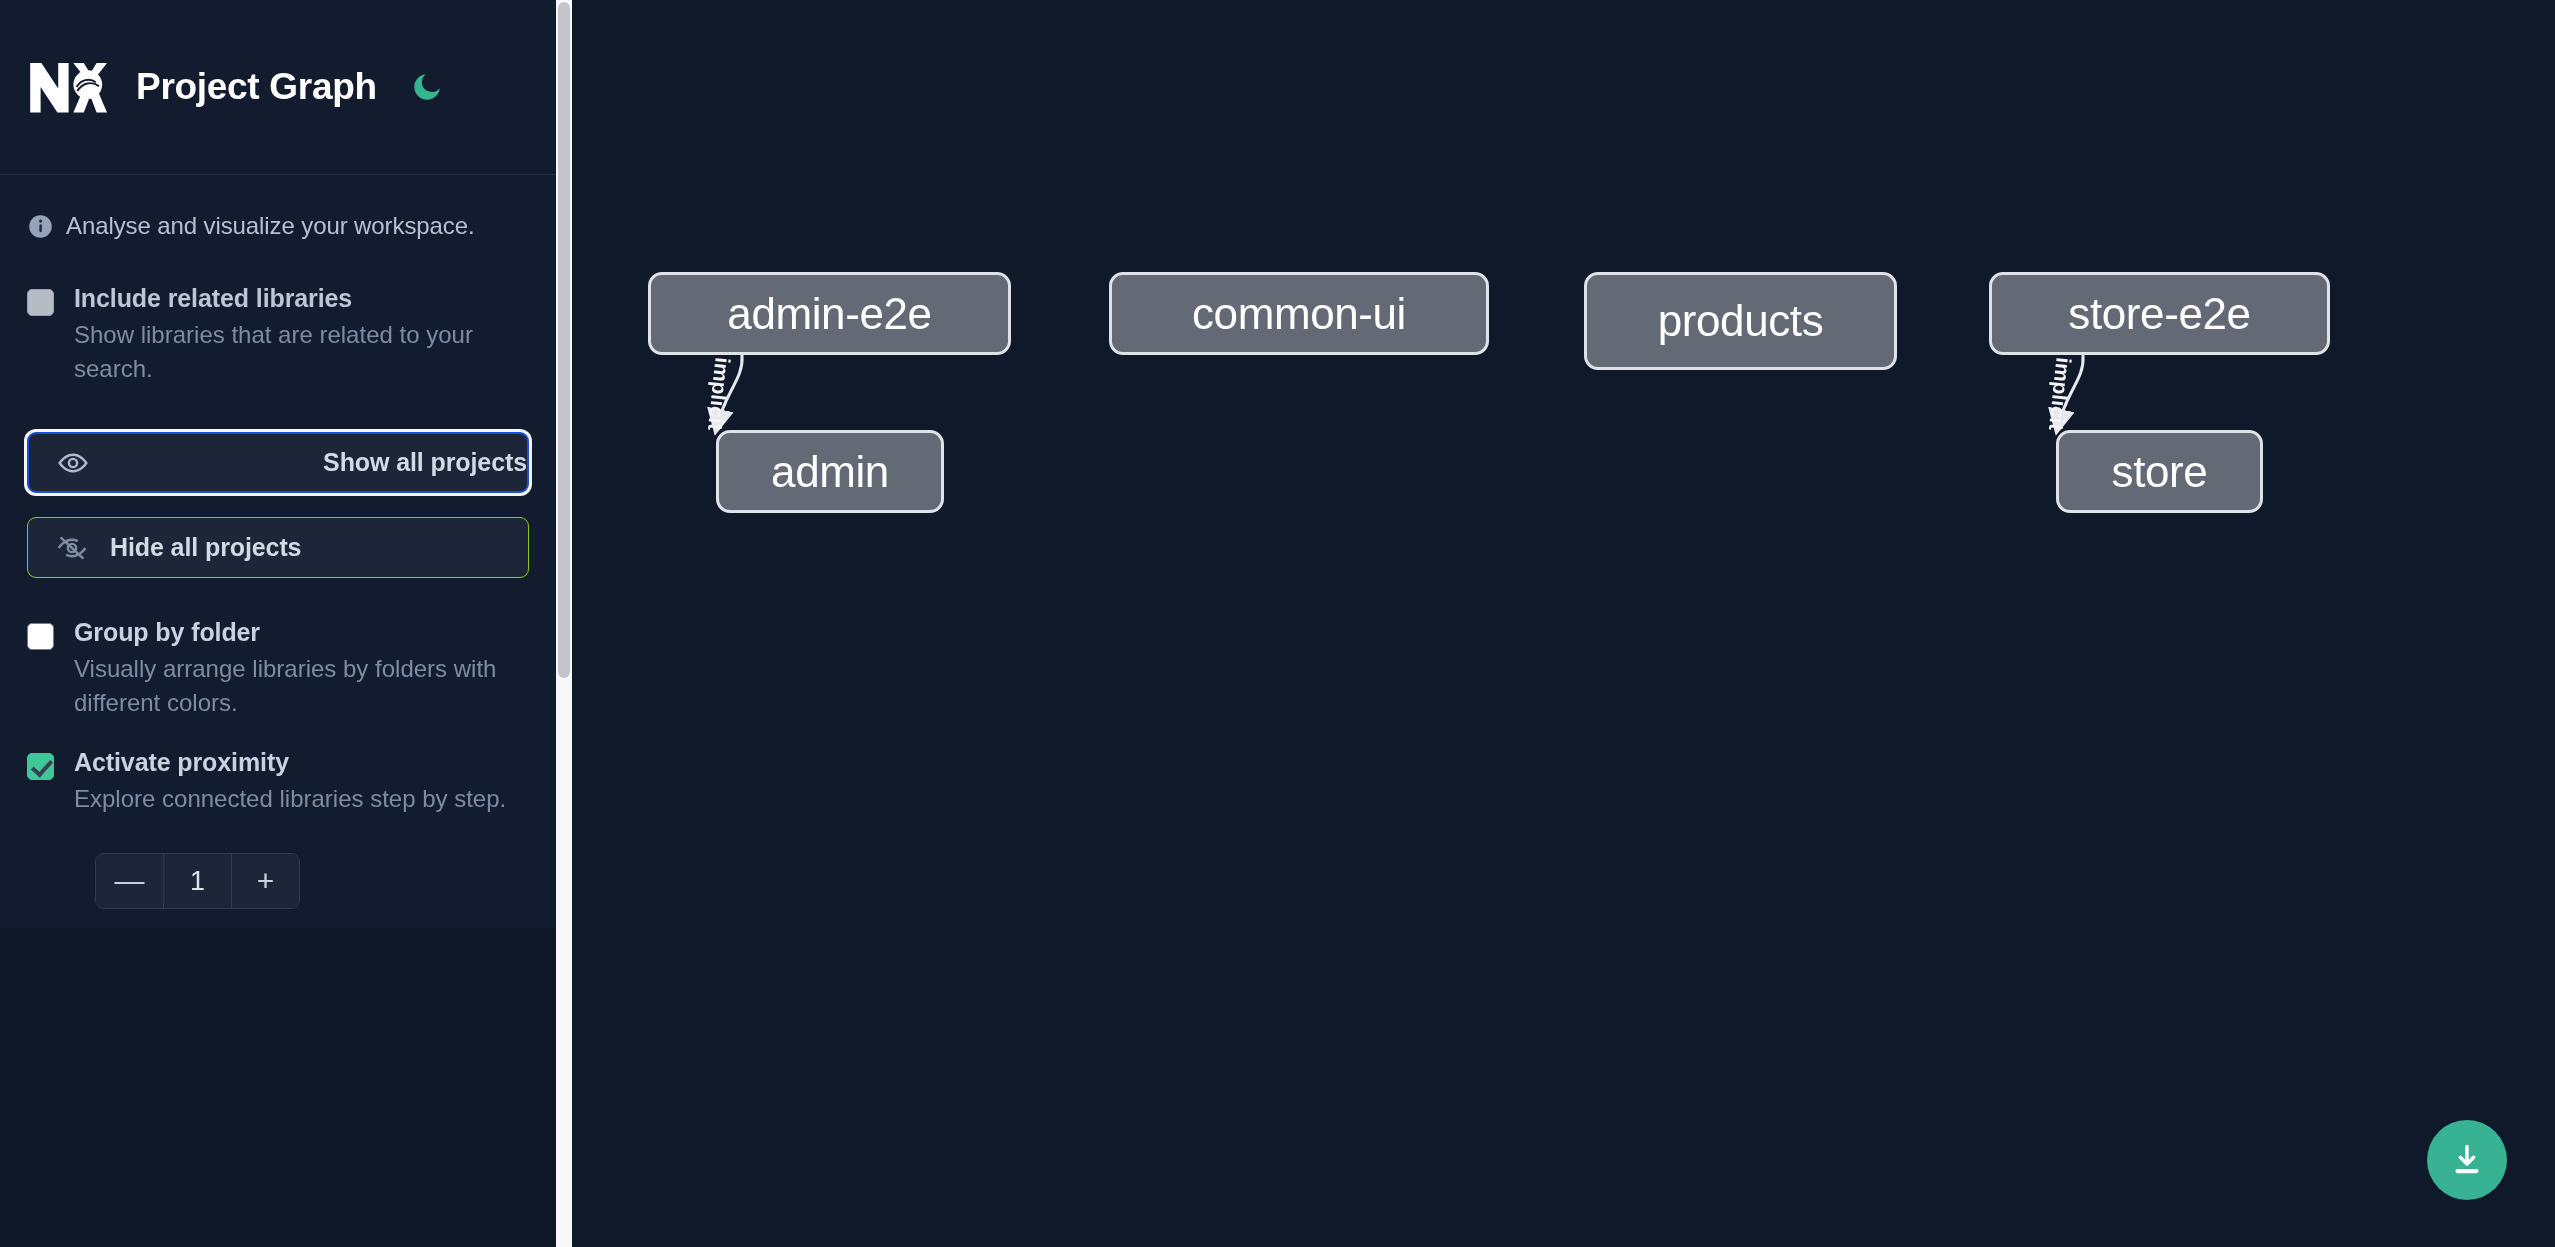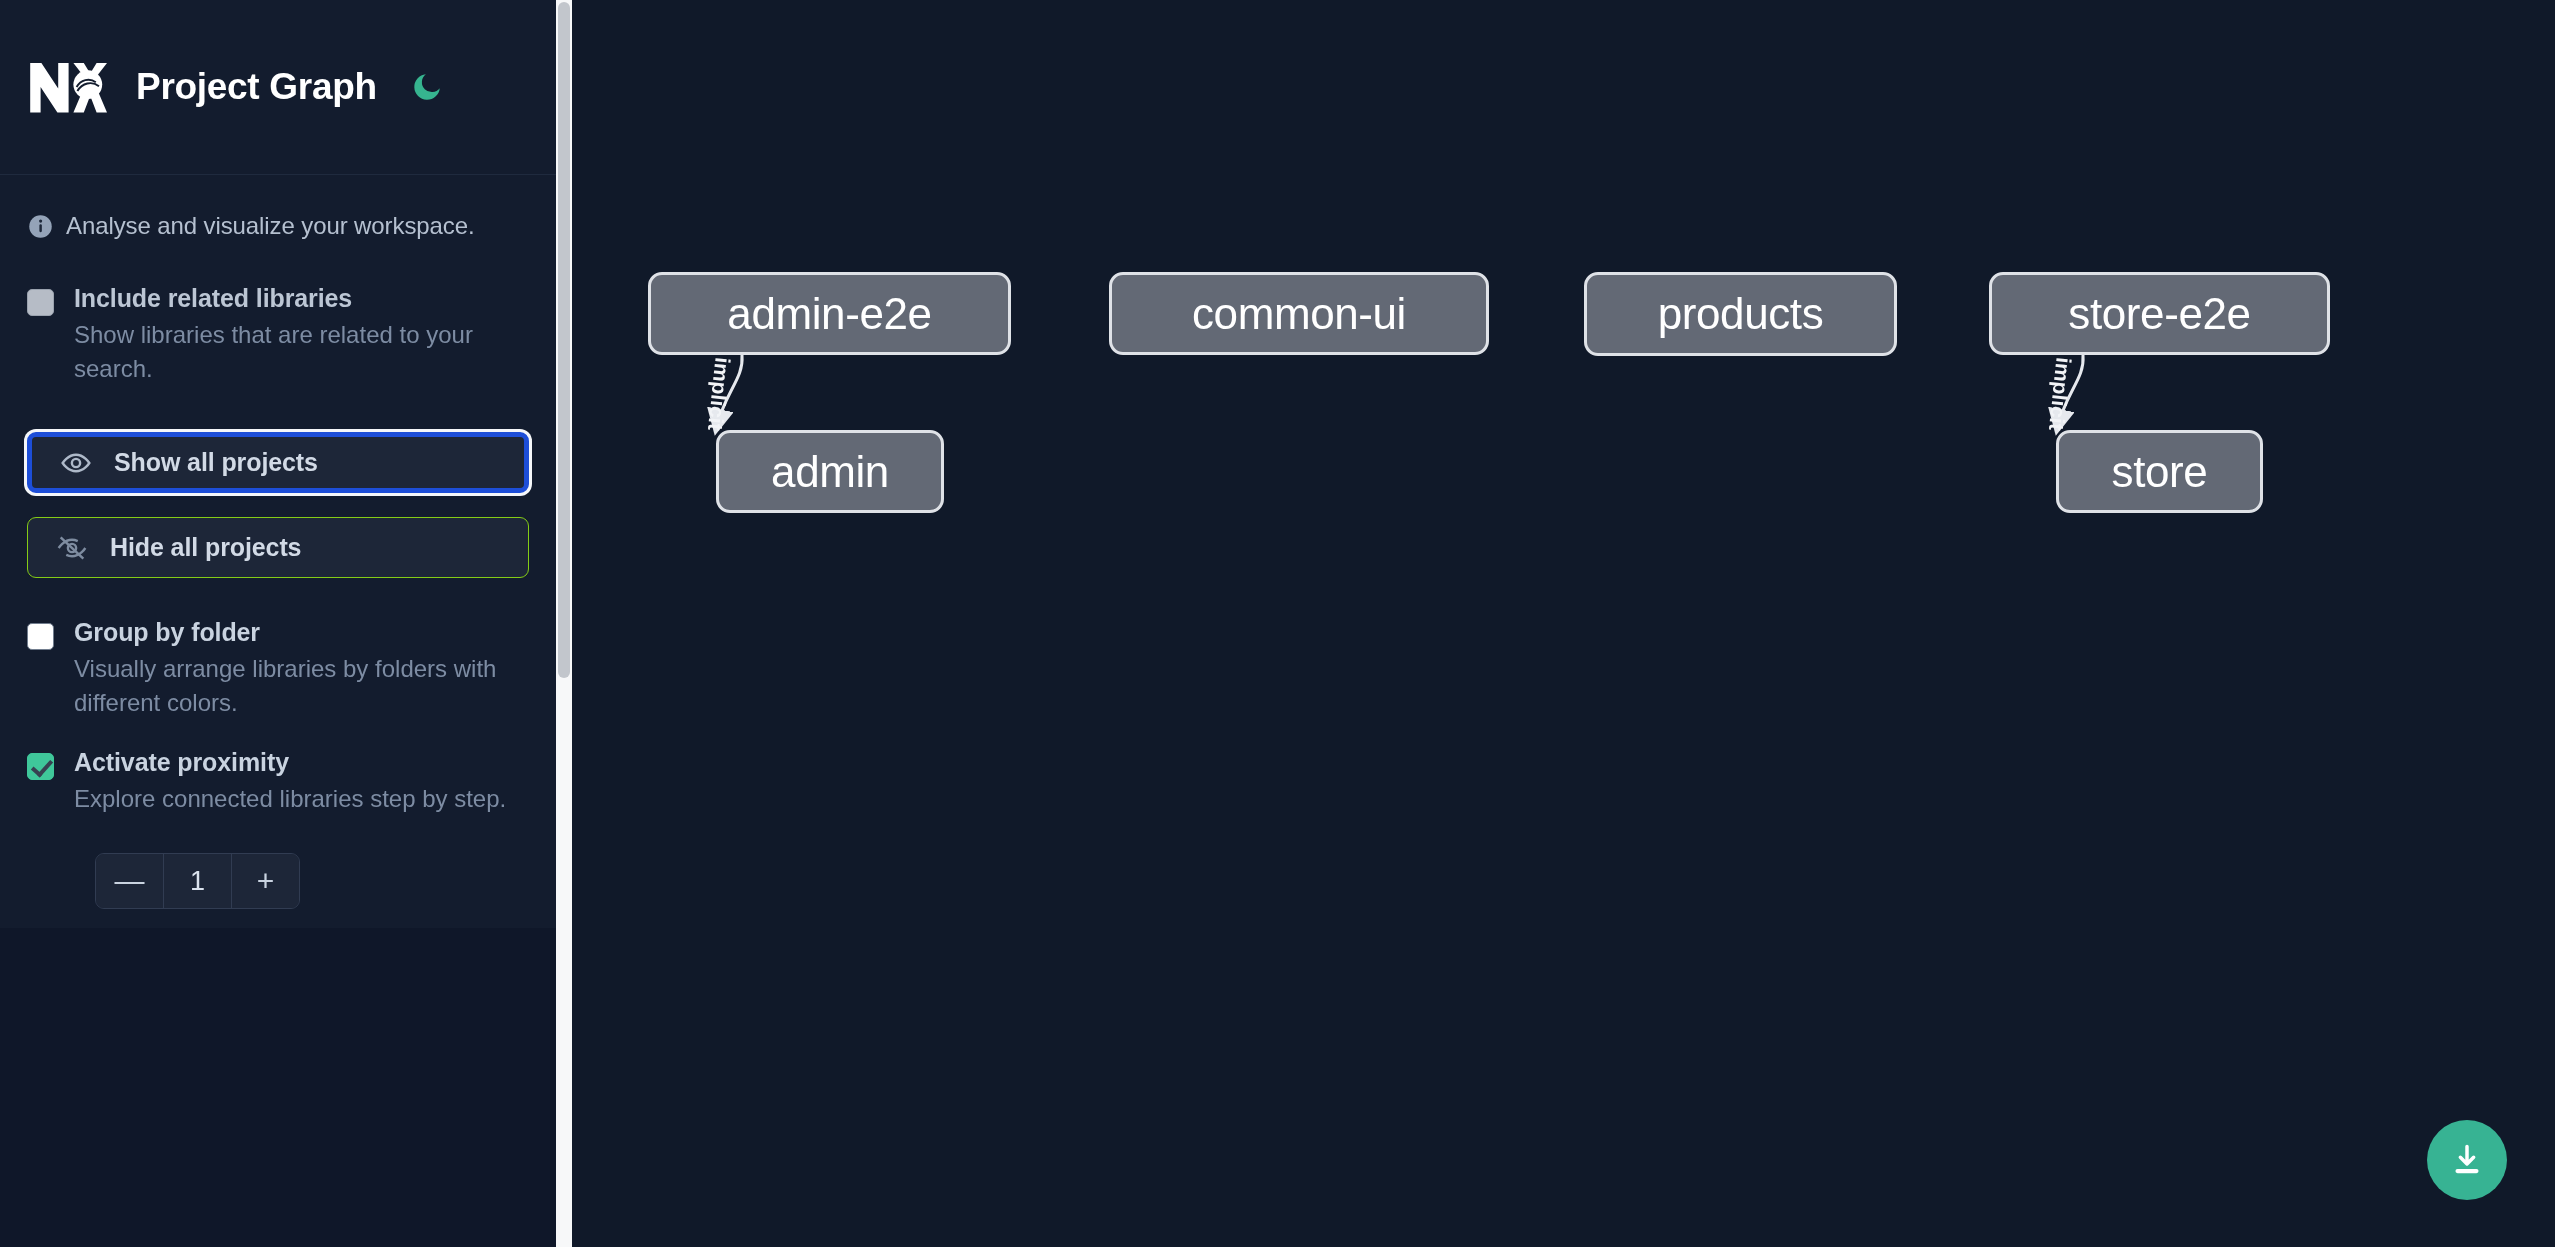--- a/index.html
+++ b/index.html
@@ -99,22 +99,23 @@
     background: #1d2638;
     border: 1px solid #84cc16;
     border-radius: 9px;
     display: flex; align-items: center;
     padding-left: 28px;
     cursor: pointer;
     font-family: "Liberation Sans", sans-serif;
   }
   .big-btn + .big-btn { margin-top: 24px; }
   .big-btn.focused {
-    border: 5px solid #1d4ed8;
+    border: 2px solid #1d4ed8;
     box-shadow: 0 0 0 3px #f5f7fa;
+    justify-content: space-between;
   }
   .btn-icon { width: 32px; height: 32px; flex: 0 0 32px; }
   .btn-label {
     font-size: 25px; font-weight: 700; color: #d2dae6;
     margin-left: 22px; letter-spacing: -0.1px;
   }
 
   .stepper {
     margin-top: 37px; margin-left: 68px;
     display: flex; height: 56px; width: 205px;
@@ -289,21 +290,21 @@
         <marker id="arrow" markerWidth="9" markerHeight="9" refX="7" refY="4.5" orient="auto">
           <path d="M0,0 L9,4.5 L0,9 z" fill="#e6e9ee"></path>
         </marker>
       </defs>
       <path d="M186,355 C188,380 168,392 160,430" stroke="#e6e9ee" stroke-width="3" fill="none" marker-end="url(#arrow)"></path>
       <path d="M1527,355 C1529,380 1509,392 1501,430" stroke="#e6e9ee" stroke-width="3" fill="none" marker-end="url(#arrow)"></path>
     </svg>
 
     <div class="node" id="n0" style="left: 92px; top: 272px; width: 363px; height: 83px;">admin-e2e</div>
     <div class="node" id="n1" style="left: 553px; top: 272px; width: 380px; height: 83px;">common-ui</div>
-    <div class="node" id="n2" style="left: 1028px; top: 272px; width: 313px; height: 84px;">products</div>
+    <div class="node" id="n2" style="left: 1028px; top: 272px; width: 313px; height: 98px;">products</div>
     <div class="node" id="n3" style="left: 1433px; top: 272px; width: 341px; height: 83px;">store-e2e</div>
     <div class="node" id="n4" style="left: 160px; top: 430px; width: 228px; height: 83px;">admin</div>
     <div class="node" id="n5" style="left: 1500px; top: 430px; width: 207px; height: 83px;">store</div>
 
     <span class="edge-label" id="el0" style="left:126px; top:382px; transform:rotate(96deg);">implicit</span>
     <span class="edge-label" id="el1" style="left:1467px; top:382px; transform:rotate(96deg);">implicit</span>
 
     <button class="fab">
       <svg width="38" height="38" viewBox="0 0 24 24" aria-hidden="true">
         <path d="M12 3.5v10.5M12 14.5l-4.2-4.2M12 14.5l4.2-4.2" stroke="#ffffff" stroke-width="2.2" fill="none" stroke-linecap="round" stroke-linejoin="round"></path>

